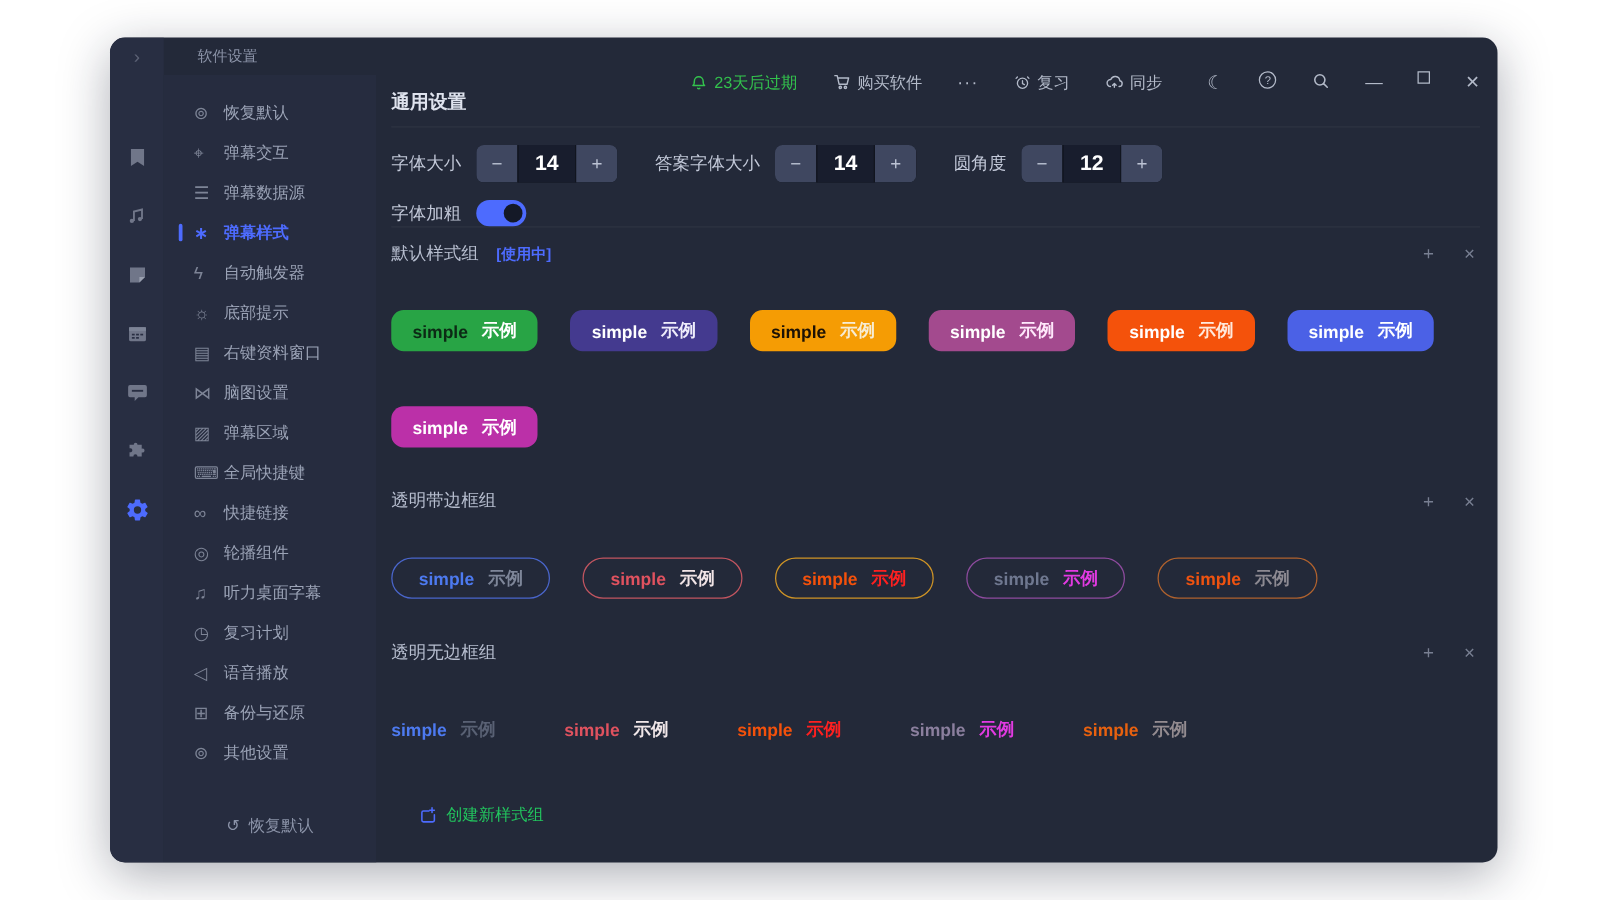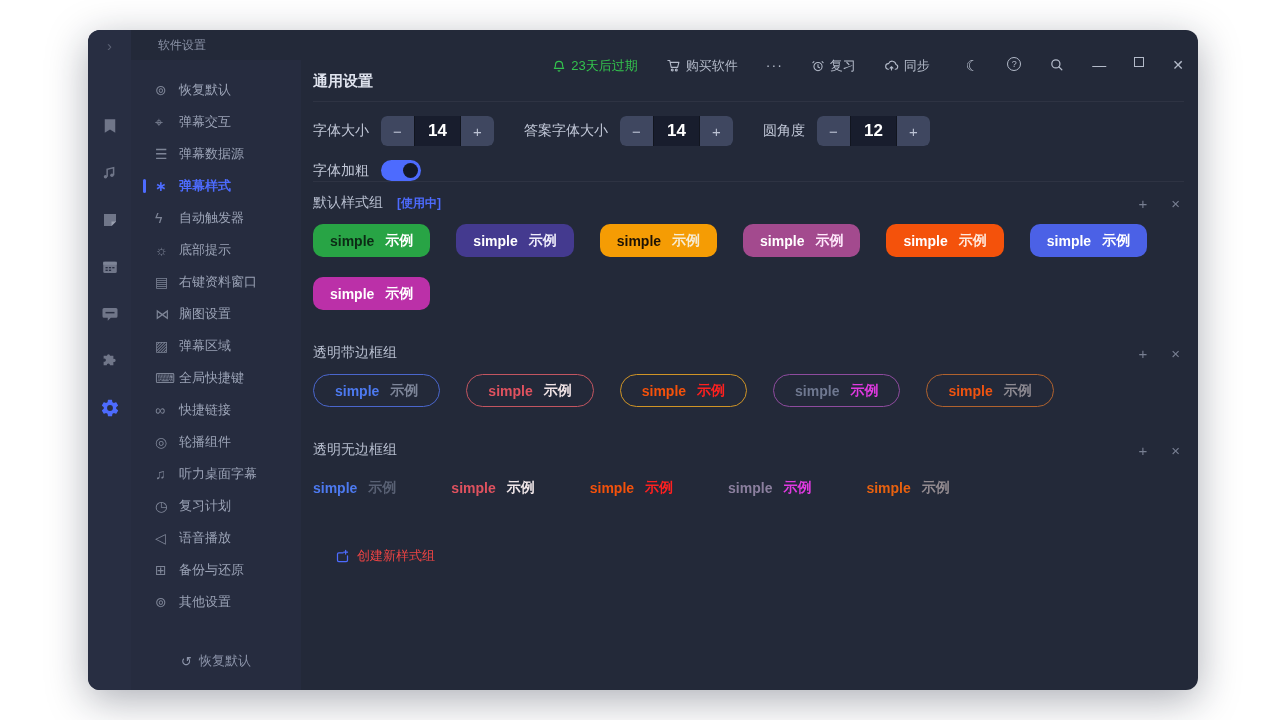--- a/index.html
+++ b/index.html
@@ -52,26 +52,26 @@
   .h2 { font-size:15px; font-weight:bold; color:#dfe3ee; margin:20px 0 8px; }
   .group { margin-top:12px; }
   .group + .group { margin-top:34px; }
   .g-head { display:flex; align-items:center;justify-content:center; }
   .g-name { font-size:14px; color:#b6bdce; }
   .g-badge { margin-left:14px; font-size:12px; font-weight:bold; color:#4d6bfe; }
   .g-tools { margin-left:auto; display:flex; gap:24px; color:#787f92; font-size:15px; padding-right:4px; }
   .g-tools span { cursor:pointer; }
   .chips { display:flex; flex-wrap:wrap; gap:20px 26px; margin-top:12px; align-items:center; }
   .chips.text { gap:16px 55px; margin-top:16px; }
-  .chip { display:inline-flex; align-items:center; height:33px; border-radius:10px; padding:0 17px; font-size:14px; cursor:pointer; white-space:nowrap; }
+  .chip { display:inline-flex; align-items:center; height:33px; border-radius:10px; padding:0 17px; font-size:14px; cursor:pointer; white-space:nowrap;margin-top:24px; }
   .chip i { font-style:normal; font-weight:600; margin-right:11px; }
   .chip b { font-weight:600; }
   .chip.outline { background:transparent; border-radius:17px; padding:0 21px; }
   .chip.text { background:transparent; padding:0; height:26px; border-radius:0; }
-  .create { display:inline-flex; align-items:center; gap:7px; margin:46px 0 0 22px; color:#ef4444; font-size:13px; cursor:pointer; }
+  .create { display:inline-flex; align-items:center; gap:7px; margin:46px 0 0 22px; color:#22c55e; font-size:13px; cursor:pointer; }
 </style>
 </head>
 <body>
 
 <div class="page">
   <div class="window">
 
     <div class="rail">
       <span class="chev">›</span>
       <div id="rail-icons">

